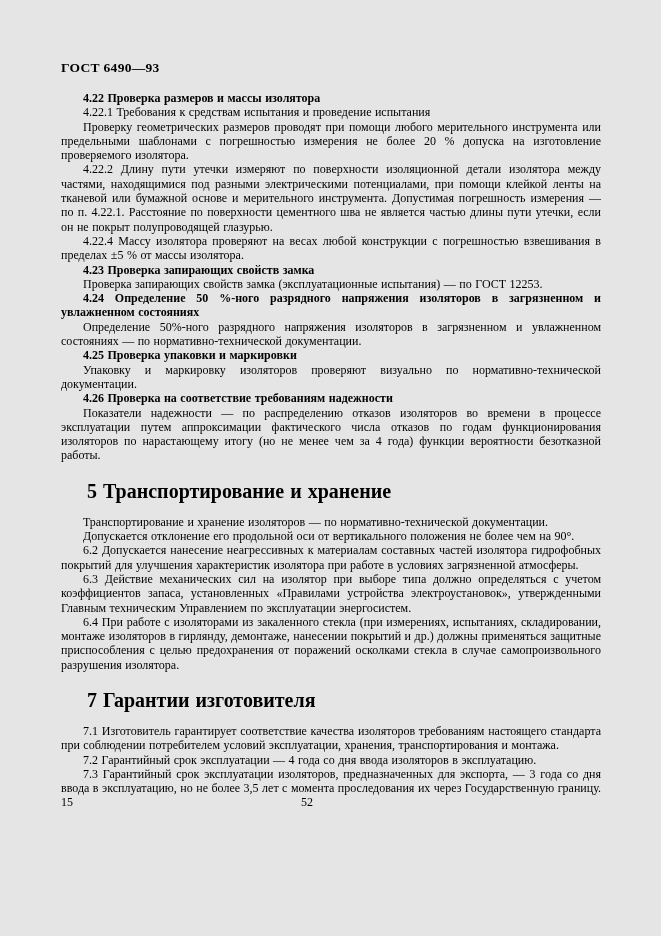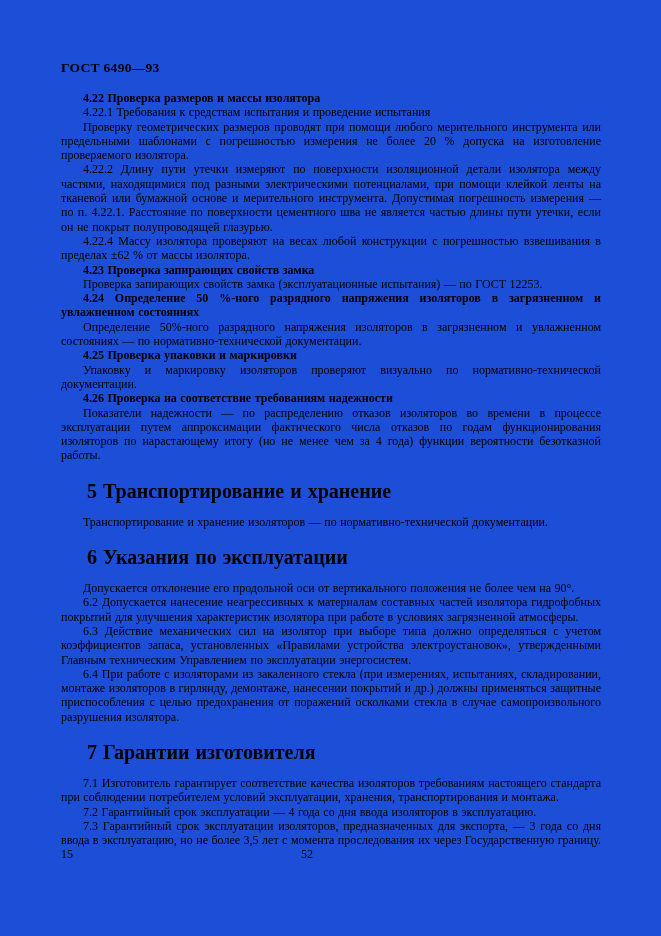--- a/index.html
+++ b/index.html
@@ -4,21 +4,21 @@
 <style>
   html, body {
     margin: 0;
     padding: 0;
     background: #ffffff;
   }
   .page {
     position: relative;
     width: 661px;
     height: 936px;
-    background: #1d4ed8;
+    background: #e5e5e5;
     box-sizing: border-box;
     padding: 60px 60px 0 61px;
     font-family: "Liberation Serif", serif;
     color: #000000;
     overflow: hidden;
   }
   .doc-header {
     font-weight: bold;
     font-size: 13.5px;
     line-height: 16px;
@@ -62,32 +62,31 @@
 <body>
 
 <div class="page">
   <div class="doc-header">ГОСТ 6490—93</div>
 
   <div>
       <p class="para subheading">4.22 Проверка размеров и массы изолятора</p>
       <p class="para">4.22.1 Требования к средствам испытания и проведение испытания</p>
       <p class="para">Проверку геометрических размеров проводят при помощи любого мерительного инструмента или предельными шаблонами с погрешностью измерения не более 20 % допуска на изготовление проверяемого изолятора.</p>
       <p class="para">4.22.2 Длину пути утечки измеряют по поверхности изоляционной детали изолятора между частями, находящимися под разными электрическими потенциалами, при помощи клейкой ленты на тканевой или бумажной основе и мерительного инструмента. Допустимая погрешность измерения — по п. 4.22.1. Расстояние по поверхности цементного шва не является частью длины пути утечки, если он не покрыт полупроводящей глазурью.</p>
-      <p class="para">4.22.4 Массу изолятора проверяют на весах любой конструкции с погрешностью взвешивания в пределах ±62 % от массы изолятора.</p>
+      <p class="para">4.22.4 Массу изолятора проверяют на весах любой конструкции с погрешностью взвешивания в пределах ±5 % от массы изолятора.</p>
       <p class="para subheading">4.23 Проверка запирающих свойств замка</p>
       <p class="para">Проверка запирающих свойств замка (эксплуатационные испытания) — по ГОСТ 12253.</p>
       <p class="para subheading">4.24 Определение 50 %-ного разрядного напряжения изоляторов в загрязненном и увлажненном состояниях</p>
       <p class="para">Определение 50%-ного разрядного напряжения изоляторов в загрязненном и увлажненном состояниях — по нормативно-технической документации.</p>
       <p class="para subheading">4.25 Проверка упаковки и маркировки</p>
       <p class="para">Упаковку и маркировку изоляторов проверяют визуально по нормативно-технической документации.</p>
       <p class="para subheading">4.26 Проверка на соответствие требованиям надежности</p>
       <p class="para">Показатели надежности — по распределению отказов изоляторов во времени в процессе эксплуатации путем аппроксимации фактического числа отказов по годам функционирования изоляторов по нарастающему итогу (но не менее чем за 4 года) функции вероятности безотказной работы.</p>
       <p class="heading">5 Транспортирование и хранение</p>
       <p class="para">Транспортирование и хранение изоляторов — по нормативно-технической документации.</p>
-      <p class="heading">6 Указания по эксплуатации</p>
       <p class="para">Допускается отклонение его продольной оси от вертикального положения не более чем на 90°.</p>
       <p class="para">6.2 Допускается нанесение неагрессивных к материалам составных частей изолятора гидрофобных покрытий для улучшения характеристик изолятора при работе в условиях загрязненной атмосферы.</p>
       <p class="para">6.3 Действие механических сил на изолятор при выборе типа должно определяться с учетом коэффициентов запаса, установленных «Правилами устройства электроустановок», утвержденными Главным техническим Управлением по эксплуатации энергосистем.</p>
       <p class="para">6.4 При работе с изоляторами из закаленного стекла (при измерениях, испытаниях, складировании, монтаже изоляторов в гирлянду, демонтаже, нанесении покрытий и др.) должны применяться защитные приспособления с целью предохранения от поражений осколками стекла в случае самопроизвольного разрушения изолятора.</p>
       <p class="heading">7 Гарантии изготовителя</p>
       <p class="para">7.1 Изготовитель гарантирует соответствие качества изоляторов требованиям настоящего стандарта при соблюдении потребителем условий эксплуатации, хранения, транспортирования и монтажа.</p>
       <p class="para">7.2 Гарантийный срок эксплуатации — 4 года со дня ввода изоляторов в эксплуатацию.</p>
       <p class="para">7.3 Гарантийный срок эксплуатации изоляторов, предназначенных для экспорта, — 3 года со дня ввода в эксплуатацию, но не более 3,5 лет с момента проследования их через Государственную границу.</p>
     </div>
 

